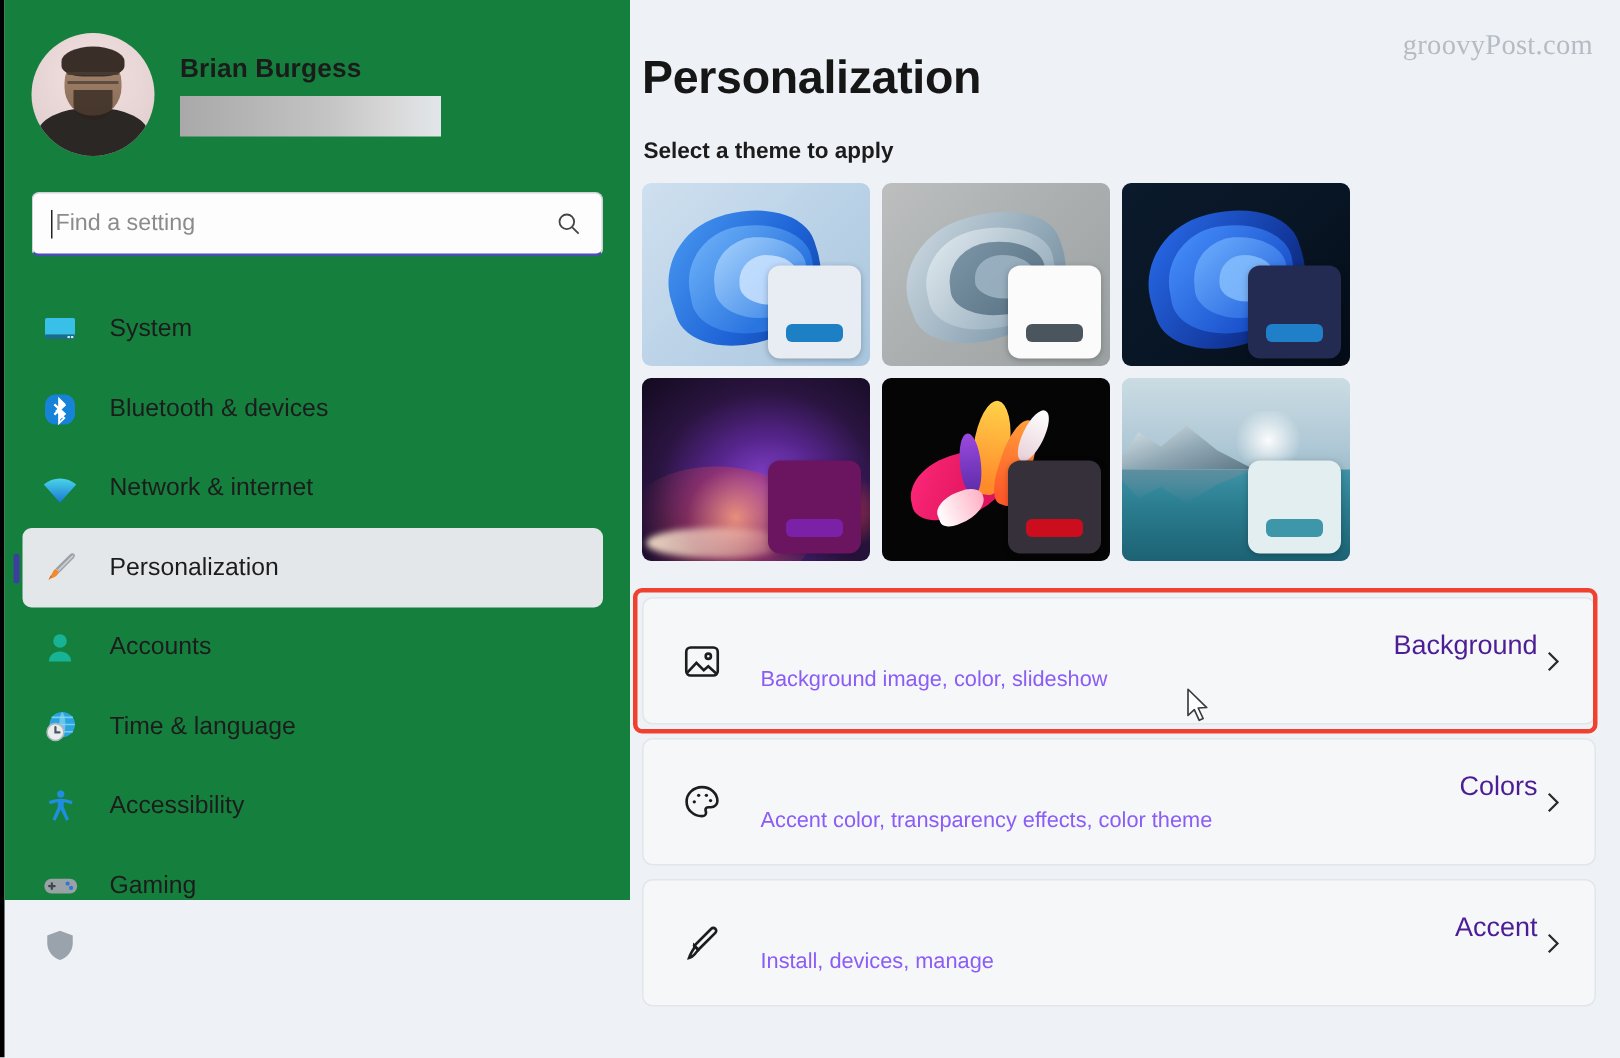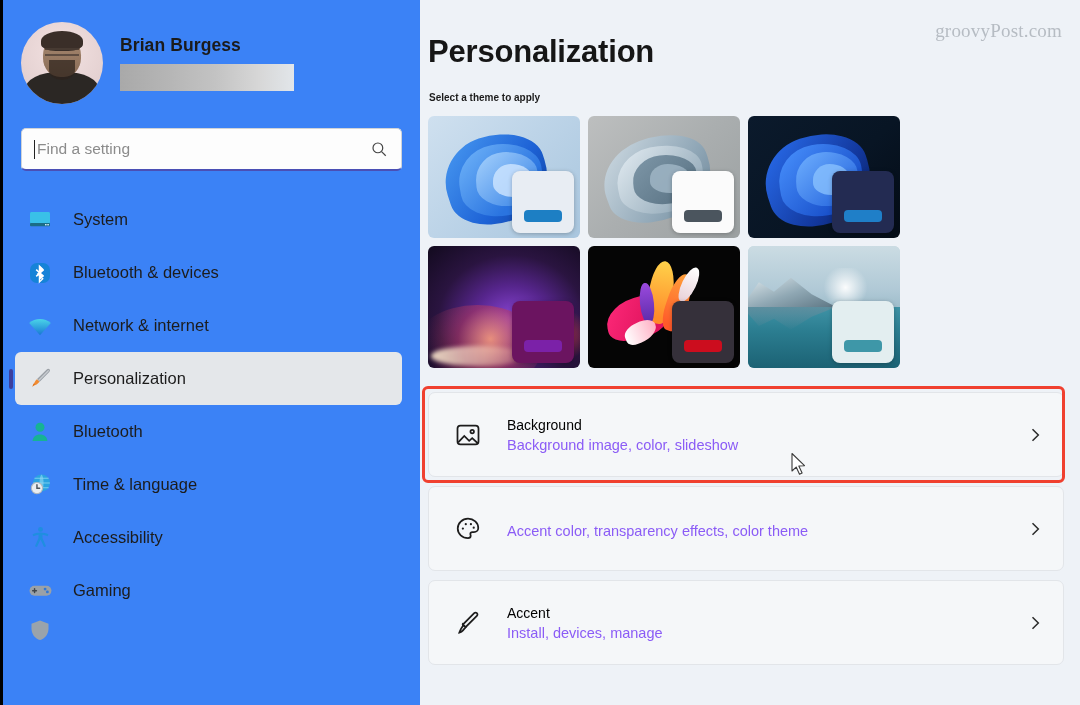--- a/index.html
+++ b/index.html
@@ -13,22 +13,22 @@
     position: relative;
     width: 1080px; height: 705px;
     display: flex;
     background: #eef2f7;
     border-left: 3px solid #000;
   }
 
   
   .sidebar {
     width: 417px;
-    height: 705px;
-    background: #3b82f6;
+    height: 600px;
+    background: #15803d;
     padding: 0;
     position: relative;
     flex: 0 0 417px;
   }
   .profile {
     display: flex;
     align-items: center;
     padding: 16px 0 0 18px;
     height: 110px;
   }
@@ -164,21 +164,21 @@
     letter-spacing: .2px;
   }
   .page-title {
     font-size: 31px;
     font-weight: bold;
     color: #161616;
     margin: 16px 0 0 0;
     letter-spacing: -.2px;
   }
   .section-sub {
-    font-size: 10px;
+    font-size: 15px;
     font-weight: bold;
     color: #1c1c1c;
     margin: 22px 0 0 1px;
   }
 
   .theme-grid {
     margin-top: 13px;
     display: grid;
     grid-template-columns: repeat(3, 152px);
     grid-auto-rows: 122px;
@@ -232,21 +232,21 @@
     cursor: pointer;
   }
   .card-ico {
     width: 34px; height: 34px;
     flex: 0 0 34px;
     margin-right: 22px;
     display: flex; align-items: center; justify-content: center;
     color: #1d1d1d;
   }
   .card-text { flex: 1; }
-  .card-title { font-size: 14px; color: #000000; }
+  .card-title { font-size: 18px; color: #4c1d95; text-align: right; }
   .card-sub { font-size: 14.5px; color: #8b5cf6; margin-top: 4px; }
   .chev { width: 20px; height: 20px; color: #2a2a2a; }
 
   .highlight-box {
     position: absolute;
     left: -6px; top: -6px;
     width: 643px; height: 97px;
     border: 3px solid #f0402f;
     border-radius: 6px;
     pointer-events: none;
@@ -345,21 +345,21 @@
       </div>
 
 
       <div class="nav-item">
         <span class="nav-ico">
           <svg viewBox="0 0 24 24" width="24" height="24">
             <circle cx="12" cy="7.3" r="4.5" fill="#16b394"></circle>
             <path d="M4.6 21c0-4 3.3-6.6 7.4-6.6s7.4 2.6 7.4 6.6H4.6z" fill="#16b394"></path>
           </svg>
         </span>
-        <span class="nav-label">Bluetooth</span>
+        <span class="nav-label">Accounts</span>
       </div>
 
       <div class="nav-item">
         <span class="nav-ico">
           <svg viewBox="0 0 24 24" width="25" height="25">
             <circle cx="13" cy="10.6" r="8.1" fill="#2aa4e0"></circle>
             <path d="M13 2.5c2.6 2.2 2.6 13.9 0 16.2-2.6-2.3-2.6-14 0-16.2z" fill="#7fd0ef" opacity=".75"></path>
             <path d="M5 10.6h16M6.2 6h13.6M6.2 15.2h13.6" stroke="#8fd7f2" stroke-width="1" fill="none" opacity=".8"></path>
             <circle cx="8.6" cy="15.4" r="5.4" fill="#e9edf0" stroke="#aeb6bd" stroke-width="1"></circle>
             <path d="M8.6 12.2v3.4h2.6" stroke="#4c565e" stroke-width="1.4" fill="none" stroke-linecap="round"></path>
@@ -516,20 +516,21 @@
         <span class="card-ico">
           <svg viewBox="0 0 24 24" width="28" height="28" fill="none" stroke="currentColor" stroke-width="1.5">
             <path d="M12 3.2c-4.9 0-8.8 3.7-8.8 8.3 0 4.6 3.9 8.3 8.8 8.3 1.5 0 2.3-1 2.3-2 0-.6-.3-1-.3-1.6 0-.9.8-1.5 1.8-1.5h1.3c2.1 0 3.7-1.6 3.7-3.6 0-4.3-3.9-7.9-8.8-7.9z"></path>
             <circle cx="7.6" cy="11.6" r=".95" fill="currentColor" stroke="none"></circle>
             <circle cx="10.1" cy="7.9" r=".95" fill="currentColor" stroke="none"></circle>
             <circle cx="14.5" cy="7.9" r=".95" fill="currentColor" stroke="none"></circle>
             <circle cx="16.9" cy="10.9" r=".95" fill="currentColor" stroke="none"></circle>
           </svg>
         </span>
         <span class="card-text">
+          <span class="card-title" style="display:block">Colors</span>
           <span class="card-sub" style="display:block">Accent color, transparency effects, color theme</span>
         </span>
         <svg class="chev" viewBox="0 0 24 24" fill="none" stroke="currentColor" stroke-width="1.8">
           <path d="M9 5l7 7-7 7"></path>
         </svg>
       </div>
 
       <div class="card">
         <span class="card-ico">
           <svg viewBox="0 0 24 24" width="28" height="28" fill="none" stroke="currentColor" stroke-width="1.5">

